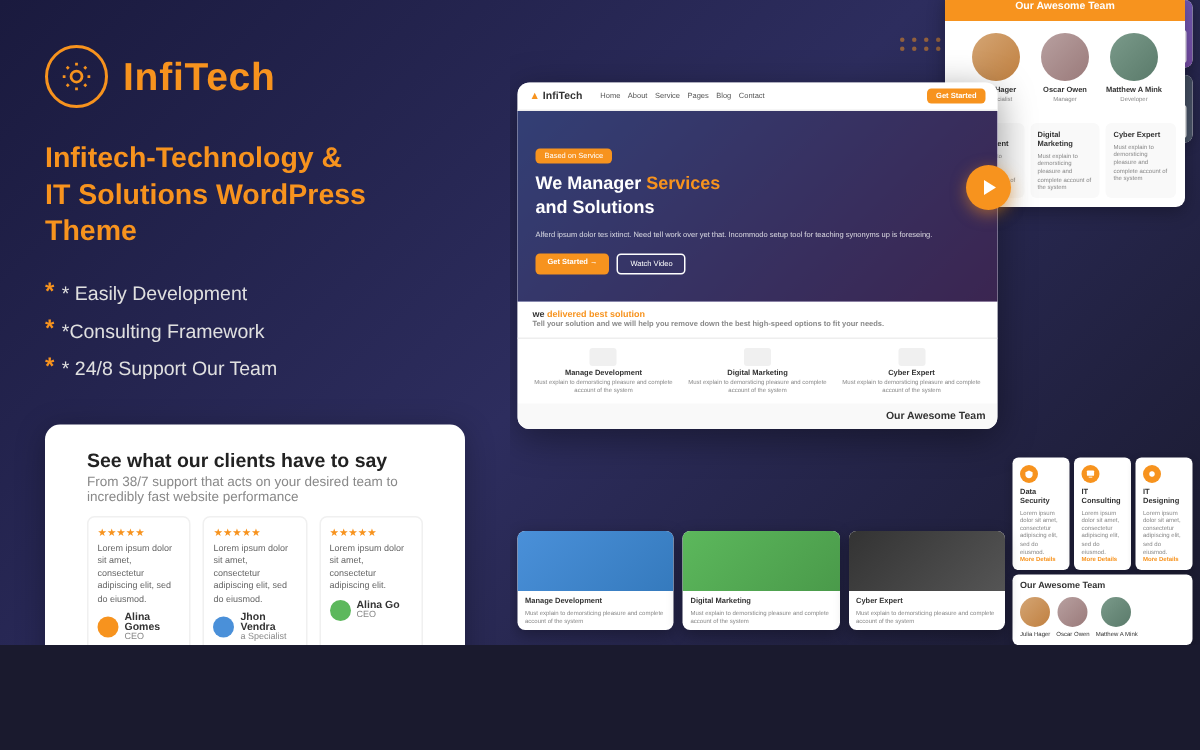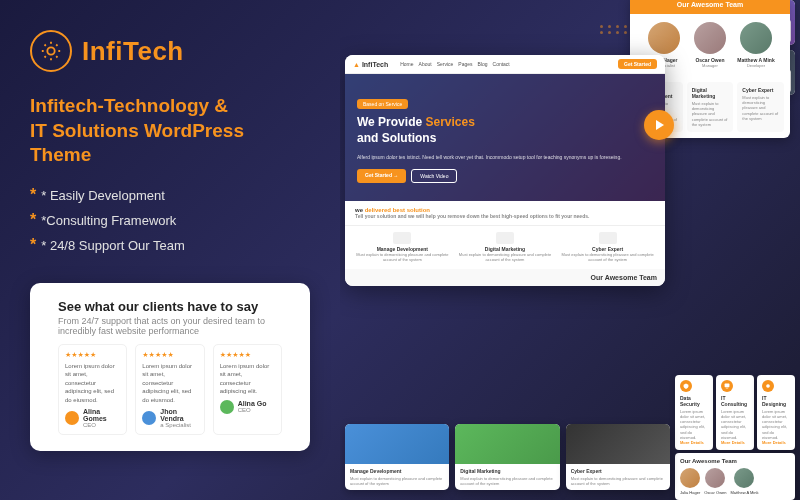--- a/index.html
+++ b/index.html
@@ -6,21 +6,21 @@
     body {
       width: 800px;
       height: 500px;
       overflow: hidden;
       background: #1a1a2e;
       font-family: 'Segoe UI', Arial, sans-serif;
     }
 
     .main-container {
       width: 800px;
-      height: 500px;
+      height: 430px;
       display: flex;
       background: linear-gradient(135deg, #1a1a3e 0%, #2d2d5e 50%, #1a1a2e 100%);
       position: relative;
       overflow: hidden;
       justify-content: center;
     }
 
     
     .left-panel {
       width: 340px;
@@ -698,21 +698,21 @@
           <span>*Consulting Framework</span>
         </li>
       <li>
           <span>* 24/8 Support Our Team</span>
         </li>
     </ul>
 
     <div class="testimonial-card">
       <div class="testimonial-header">
         <h3>See what our clients have to say</h3>
-        <p>From 24/7 support that acts on your desired team to incredibly fast website performance</p>
+        <p>From 38/7 support that acts on your desired team to incredibly fast website performance</p>
       </div>
       <div class="testimonial-reviews">
 
         <div class="review-item">
           <div class="stars">★★★★★</div>
           <div class="review-text">Lorem ipsum dolor sit amet, consectetur adipiscing elit, sed do eiusmod.</div>
           <div class="reviewer">
             <div class="avatar-circle avatar-orange"></div>
             <div class="reviewer-info">
               <div class="name">Alina Gomes</div>
@@ -826,21 +826,21 @@
           <span class="nav-link">Pages</span>
           <span class="nav-link">Blog</span>
           <span class="nav-link">Contact</span>
         </div>
         <div class="nav-btn">Get Started</div>
       </div>
 
       <div class="hero-section">
         <div class="hero-badge">Based on Service</div>
         <div class="hero-title">
-          <span>We Provide</span> <span class="highlight">Services</span><br>
+          <span>We Manager</span> <span class="highlight">Services</span><br>
           <span>and Solutions</span>
         </div>
         <div class="hero-desc">Alferd ipsum dolor tes ixtinct. Need tell work over yet that. Incommodo setup tool for teaching synonyms up is foreseing.</div>
         <div class="hero-btns">
           <div class="btn-primary">Get Started →</div>
           <div class="btn-secondary">Watch Video</div>
         </div>
       </div>
 
       <div class="solution-banner">

